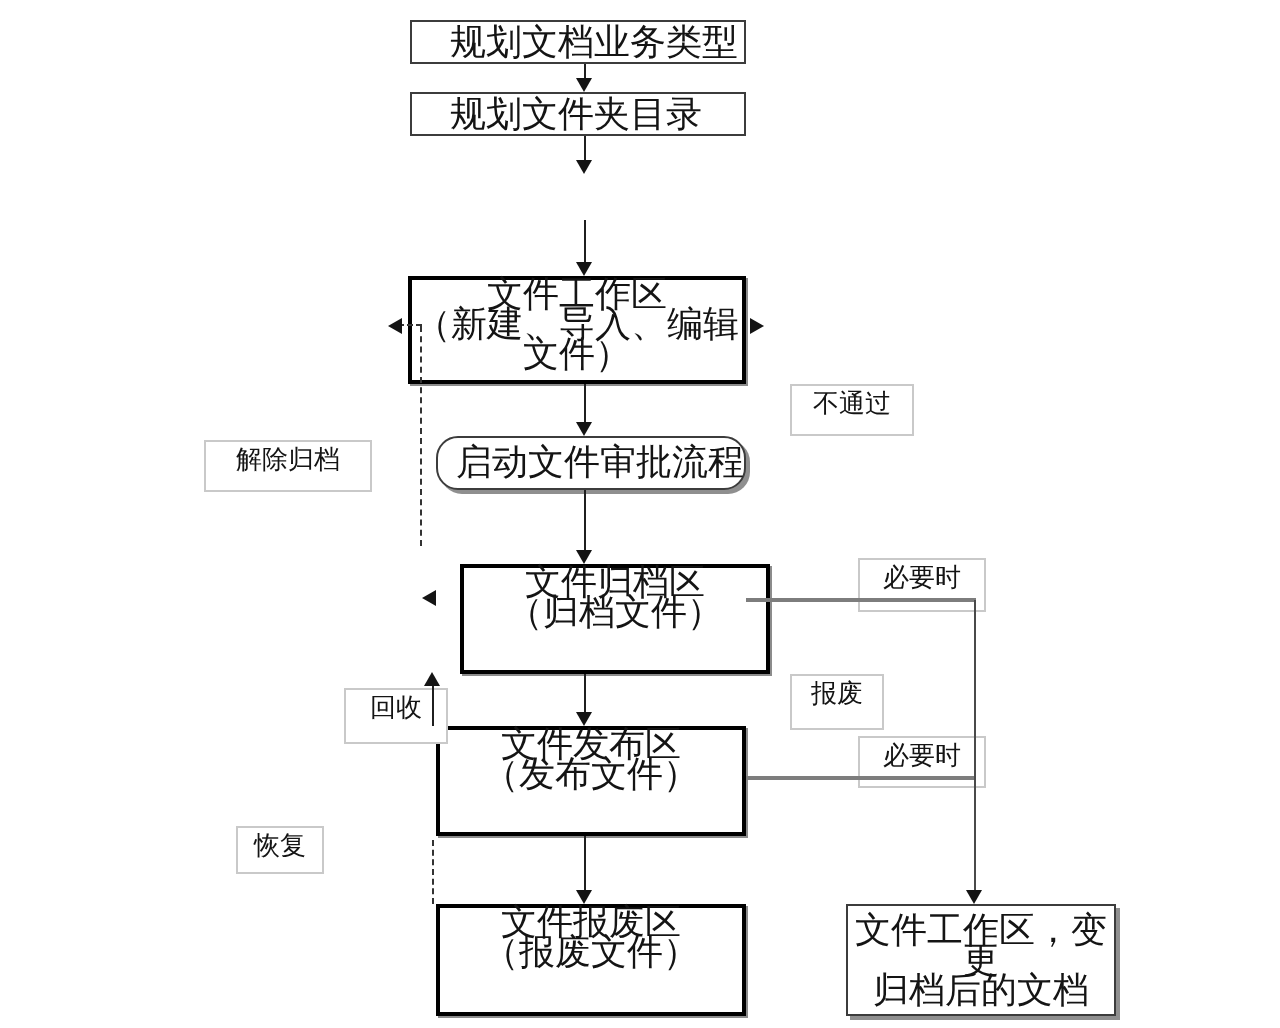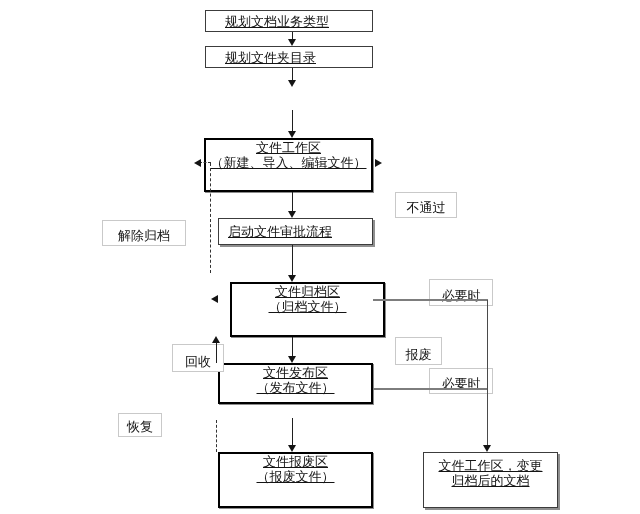--- a/index.html
+++ b/index.html
@@ -4,32 +4,32 @@
 <style>
   html,body { margin:0; padding:0; }
   #canvas {
     position:relative; width:640px; height:514px;
     background:#ffffff; overflow:hidden;
     font-family:"Liberation Sans","DejaVu Sans",sans-serif;
   }
   
   .box {
     position:absolute; background:#ffffff; border:1px solid #3c3c3c;
-    font-size:13px; color:#141414; box-sizing:border-box; line-height:15px;text-decoration:underline;
+    font-size:18px; color:#141414; box-sizing:border-box; line-height:15px;
   }
   .thick { border:2px solid #000000; box-shadow:1px 1px 0 #8c8c8c; }
   .shadowed { box-shadow:2px 2px 0 #8f8f8f; }
   .leftpad { display:flex; align-items:center; padding-left:19px; }
-  .leftpad10 { display:flex; align-items:center; padding-left:9px; }
+  .leftpad10 { display:flex; align-items:center; padding-left:9px;border-radius:11px; }
   .center2 { text-align:center; padding-top:0; }
   
   .lbl {
     position:absolute; background:#ffffff; border:1px solid #c9c9c9;
     font-size:13px; color:#141414; box-sizing:border-box;
-    display:flex; align-items:flex-end; justify-content:center;
+    display:flex; align-items:flex-start; justify-content:center;
   }
   
   .vline { position:absolute; width:1px; background:#1f1f1f; }
   .vgray { position:absolute; width:1px; background:#4a4a4a; }
   .hgray { position:absolute; height:2px; background:#7d7d7d; }
   .dashv { position:absolute; width:0; border-left:1px dashed #333333; }
   .dashh { position:absolute; height:0; border-top:1px dashed #333333; }
   
   .arr { position:absolute; width:0; height:0; }
   .arr-d { border-left:4px solid transparent; border-right:4px solid transparent; border-top:7px solid #141414; }
@@ -37,21 +37,21 @@
   .arr-l { border-top:4px solid transparent; border-bottom:4px solid transparent; border-right:7px solid #141414; }
   .arr-r { border-top:4px solid transparent; border-bottom:4px solid transparent; border-left:7px solid #141414; }
 
   
   #b1 { left:205px; top:10px;  width:168px; height:22px; }
   #b2 { left:205px; top:46px;  width:168px; height:22px; }
   #b3 { left:205px; top:87px;  width:168px; height:23px; }
   #b4 { left:204px; top:138px; width:169px; height:54px; }
   #b5 { left:218px; top:218px; width:155px; height:27px; }
   #b6 { left:218px; top:282px; width:155px; height:55px;margin-left:12px; }
-  #b7 { left:218px; top:363px; width:155px; height:41px; }
+  #b7 { left:218px; top:363px; width:155px; height:55px; }
   #b8 { left:218px; top:452px; width:155px; height:56px; }
   #b9 { left:423px; top:452px; width:135px; height:56px; text-align:center; padding-top:5px; }
 
   
   #l-unarchive  { left:102px; top:220px; width:84px; height:26px; }
   #l-notpass    { left:395px; top:192px; width:62px; height:26px; }
   #l-recycle    { left:172px; top:344px; width:52px; height:28px; }
   #l-scrap      { left:395px; top:337px; width:47px; height:28px; }
   #l-restore    { left:118px; top:413px; width:44px; height:24px; }
   #l-necessary1 { left:429px; top:279px; width:64px; height:27px; }

